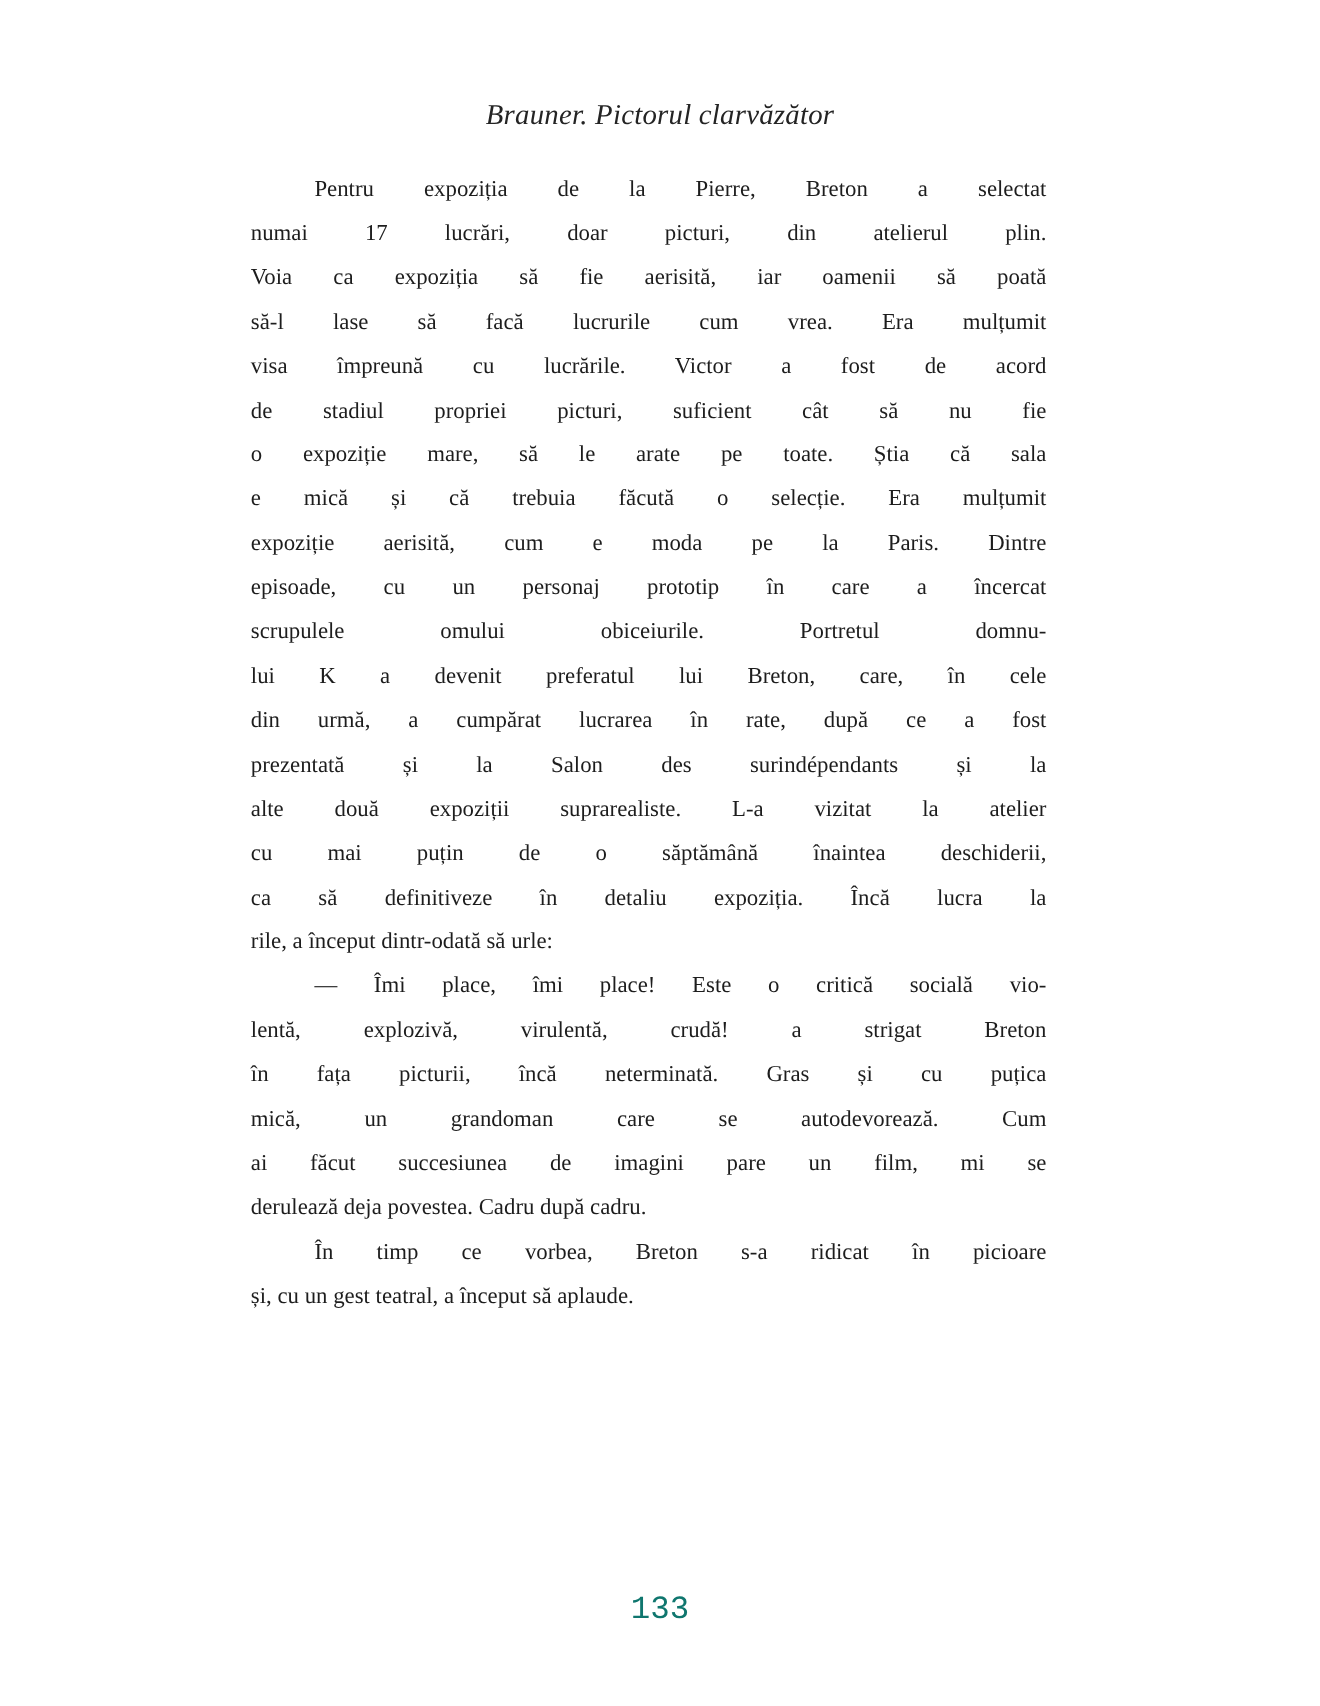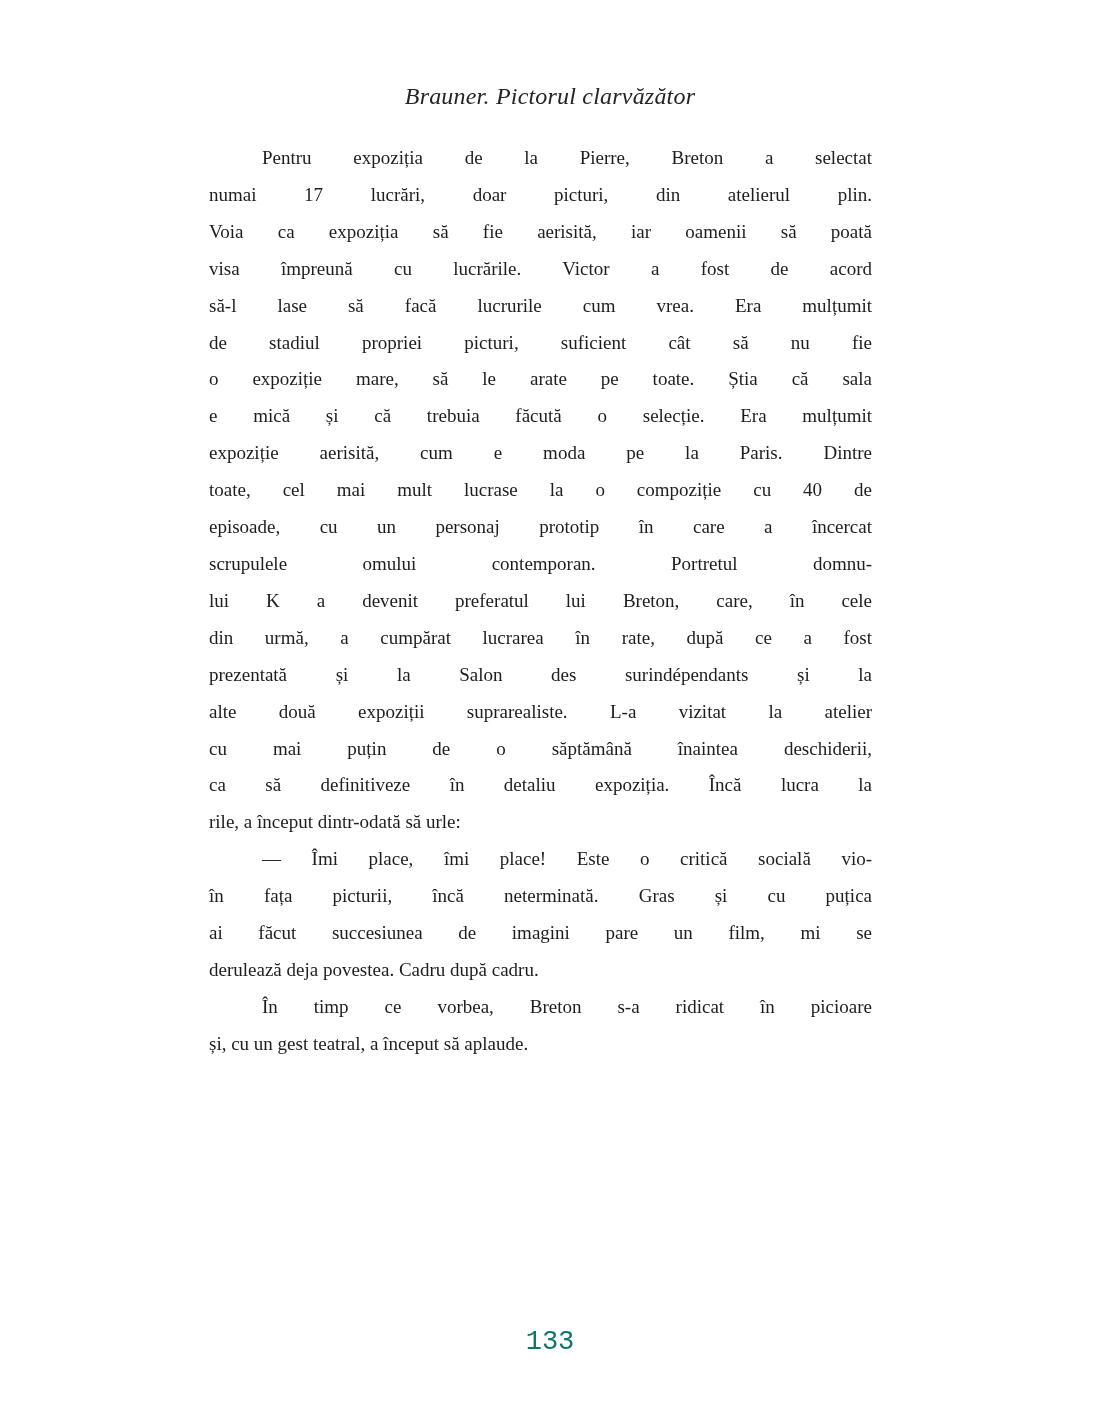--- a/index.html
+++ b/index.html
@@ -65,38 +65,39 @@
 </head>
 <body>
 
 <div class="page">
   <div class="running-header">Brauner. Pictorul clarvăzător</div>
 
   <div class="text-block">
       <div class="line first">Pentru expoziția de la Pierre, Breton a selectat</div>
       <div class="line">numai 17 lucrări, doar picturi, din atelierul plin.</div>
       <div class="line">Voia ca expoziția să fie aerisită, iar oamenii să poată</div>
+      <div class="line">să-l lase să facă lucrurile cum vrea. Era mulțumit</div>
       <div class="line">visa împreună cu lucrările. Victor a fost de acord</div>
-      <div class="line">să-l lase să facă lucrurile cum vrea. Era mulțumit</div>
       <div class="line">de stadiul propriei picturi, suficient cât să nu fie</div>
       <div class="line">o expoziție mare, să le arate pe toate. Știa că sala</div>
       <div class="line">e mică și că trebuia făcută o selecție. Era mulțumit</div>
       <div class="line">expoziție aerisită, cum e moda pe la Paris. Dintre</div>
-      <div class="line">toate, cel mai mult lucrase la o compoziție cu 40 de</div>
       <div class="line">episoade, cu un personaj prototip în care a încercat</div>
-      <div class="line">scrupulele omului contemporan. Portretul domnu-</div>
+      <div class="line">scrupulele omului obiceiurile. Portretul domnu-</div>
       <div class="line">lui K a devenit preferatul lui Breton, care, în cele</div>
       <div class="line">din urmă, a cumpărat lucrarea în rate, după ce a fost</div>
       <div class="line">prezentată și la Salon des surindépendants și la</div>
       <div class="line">alte două expoziții suprarealiste. L-a vizitat la atelier</div>
       <div class="line">cu mai puțin de o săptămână înaintea deschiderii,</div>
       <div class="line">ca să definitiveze în detaliu expoziția. Încă lucra la</div>
       <div class="line final">rile, a început dintr-odată să urle:</div>
       <div class="line first">— Îmi place, îmi place! Este o critică socială vio-</div>
+      <div class="line">lentă, explozivă, virulentă, crudă! a strigat Breton</div>
       <div class="line">în fața picturii, încă neterminată. Gras și cu puțica</div>
+      <div class="line">mică, un grandoman care se autodevorează. Cum</div>
       <div class="line">ai făcut succesiunea de imagini pare un film, mi se</div>
       <div class="line final">derulează deja povestea. Cadru după cadru.</div>
       <div class="line first">În timp ce vorbea, Breton s-a ridicat în picioare</div>
       <div class="line final">și, cu un gest teatral, a început să aplaude.</div>
     </div>
 
   <div class="page-number">133</div>
 </div>
 
 </body></html>

